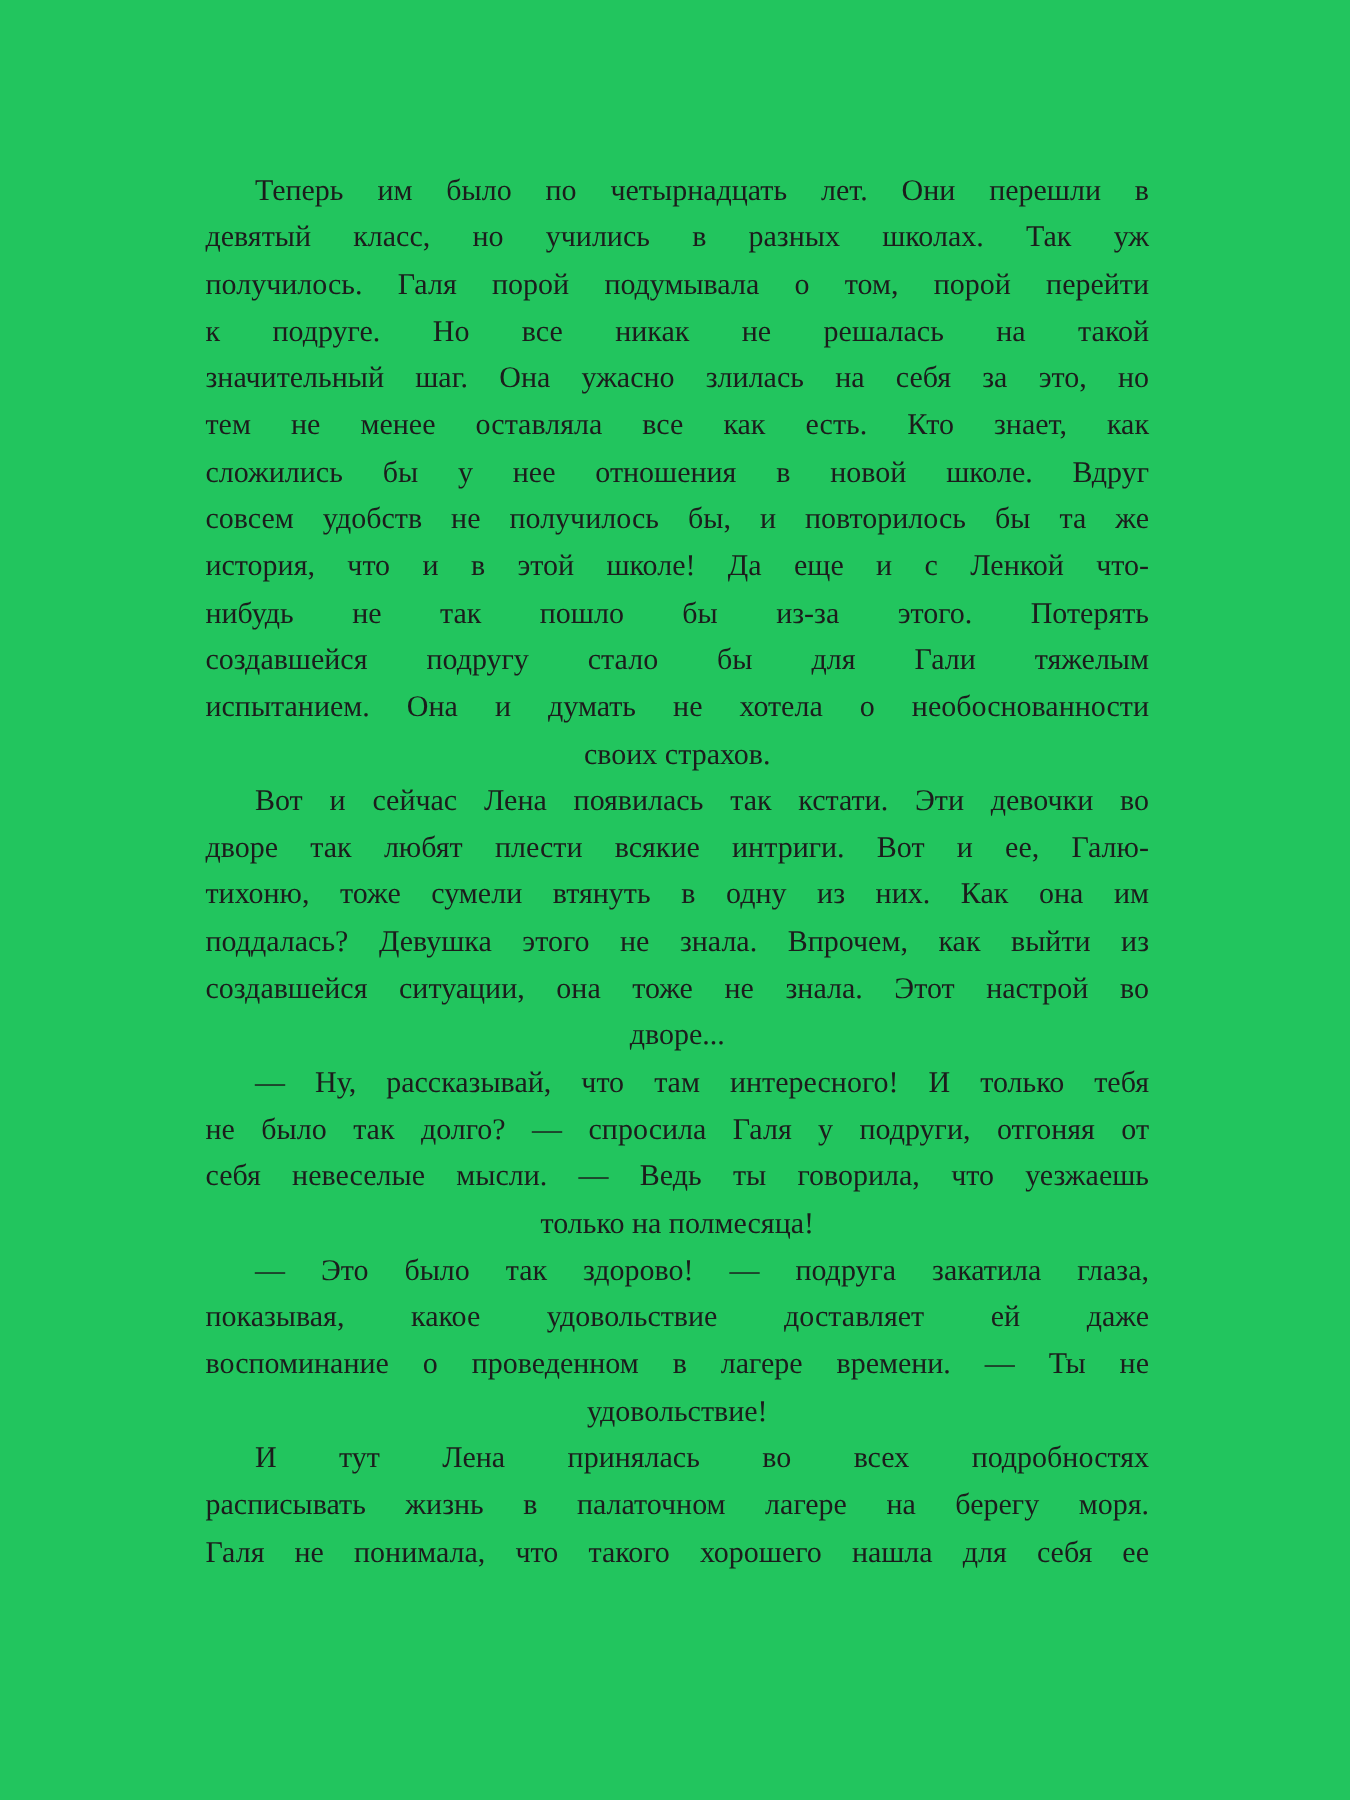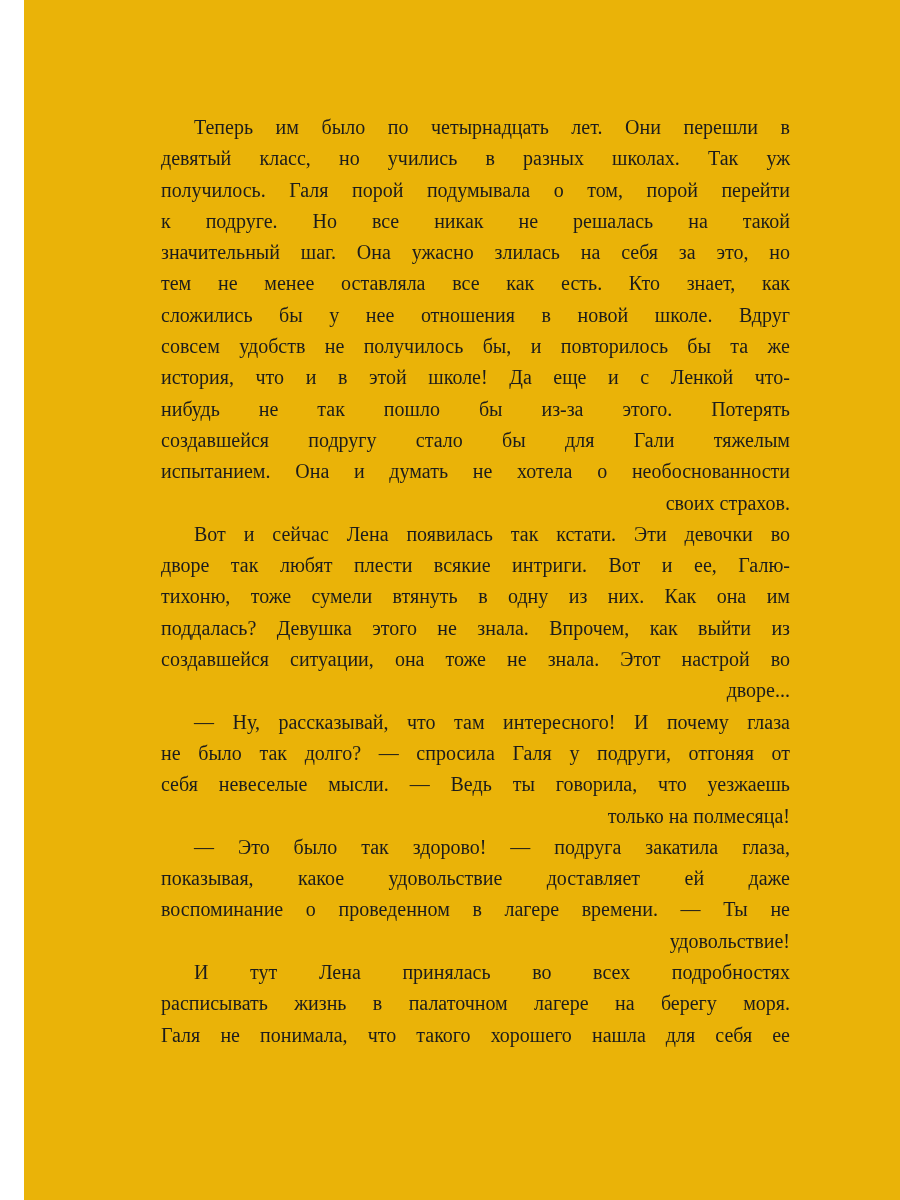--- a/index.html
+++ b/index.html
@@ -10,40 +10,39 @@
     width: 900px;
     height: 1200px;
     background: #ffffff;
     position: relative;
     overflow: hidden;
     font-family: "Liberation Serif", "DejaVu Serif", serif;
   }
   .page {
     position: absolute;
     inset: 0;
-    background: #eab308;
-    margin-left: 24px;
+    background: #22c55e;
   }
   .text-block {
     position: absolute;
     left: 137px;
     top: 112px;
     width: 629px;
     color: #1c1c1c;
     font-size: 20px;
     line-height: 31.3px;
   }
   .paragraph {
     margin: 0;
     padding: 0;
   }
   .line {
     height: 31.3px;
     white-space: normal;
-    text-align: right;
+    text-align: center;
   }
   .line.fill {
     text-align: justify;
     text-align-last: justify;
   }
   .line.indent {
     padding-left: 33px;
   }
 </style>
 </head>
@@ -68,21 +67,21 @@
       </div>
       <div class="paragraph">
         <div class="line indent fill">Вот и сейчас Лена появилась так кстати. Эти девочки во</div>
         <div class="line fill">дворе так любят плести всякие интриги. Вот и ее, Галю-</div>
         <div class="line fill">тихоню, тоже сумели втянуть в одну из них. Как она им</div>
         <div class="line fill">поддалась? Девушка этого не знала. Впрочем, как выйти из</div>
         <div class="line fill">создавшейся ситуации, она тоже не знала. Этот настрой во</div>
         <div class="line">дворе...</div>
       </div>
       <div class="paragraph">
-        <div class="line indent fill">— Ну, рассказывай, что там интересного! И почему глаза</div>
+        <div class="line indent fill">— Ну, рассказывай, что там интересного! И только тебя</div>
         <div class="line fill">не было так долго? — спросила Галя у подруги, отгоняя от</div>
         <div class="line fill">себя невеселые мысли. — Ведь ты говорила, что уезжаешь</div>
         <div class="line">только на полмесяца!</div>
       </div>
       <div class="paragraph">
         <div class="line indent fill">— Это было так здорово! — подруга закатила глаза,</div>
         <div class="line fill">показывая, какое удовольствие доставляет ей даже</div>
         <div class="line fill">воспоминание о проведенном в лагере времени. — Ты не</div>
         <div class="line">удовольствие!</div>
       </div>

